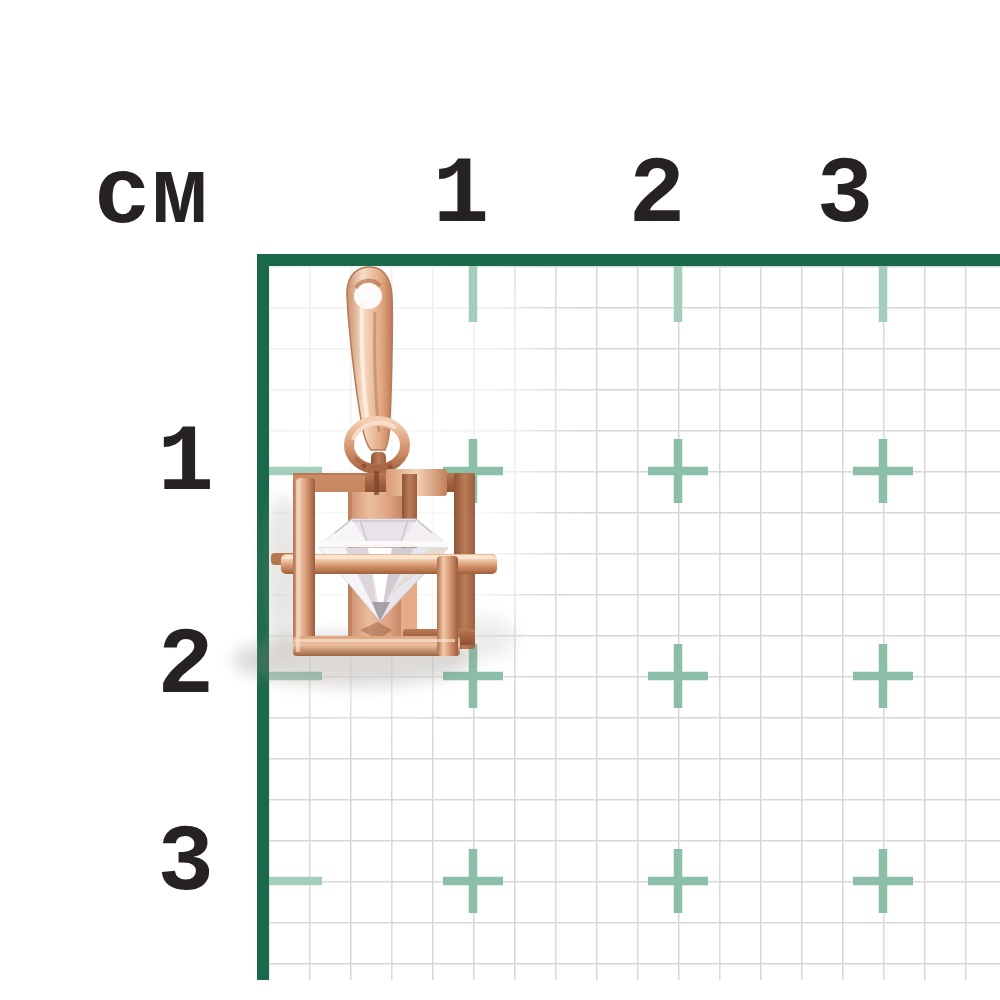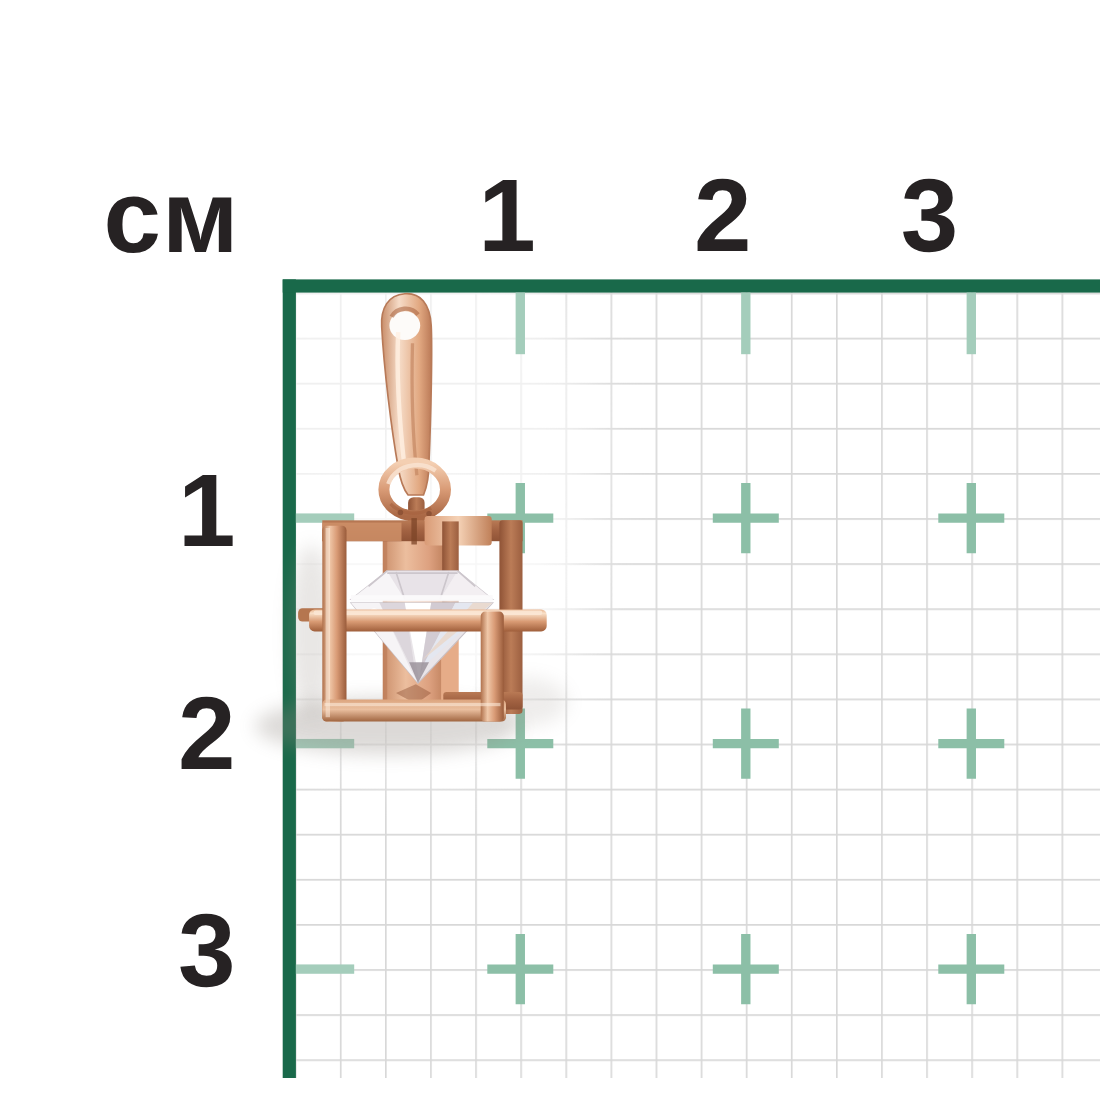--- a/index.html
+++ b/index.html
@@ -1,17 +1,17 @@
 <!DOCTYPE html>
 <html><head>
 <meta charset="utf-8">
 <style>
   html,body{margin:0;padding:0;background:#ffffff;}
   .canvas{position:relative;width:1000px;height:980px;background:#ffffff;overflow:hidden;
-          font-family:Liberation Sans, sans-serif;}
+          font-family:Liberation Mono, monospace;}
   .scene{position:absolute;left:0;top:0;}
   .lbl{position:absolute;color:#262223;font-weight:700;line-height:1;white-space:nowrap;}
   .unit{left:94px;top:150px;font-size:94px;letter-spacing:1px;}
   .num-top{top:149px;font-size:94px;transform:translateX(-50%);}
   .num-left{left:94px;width:120px;text-align:right;font-size:94px;}
 </style>
 </head>
 <body>
 
 <div class="canvas">

